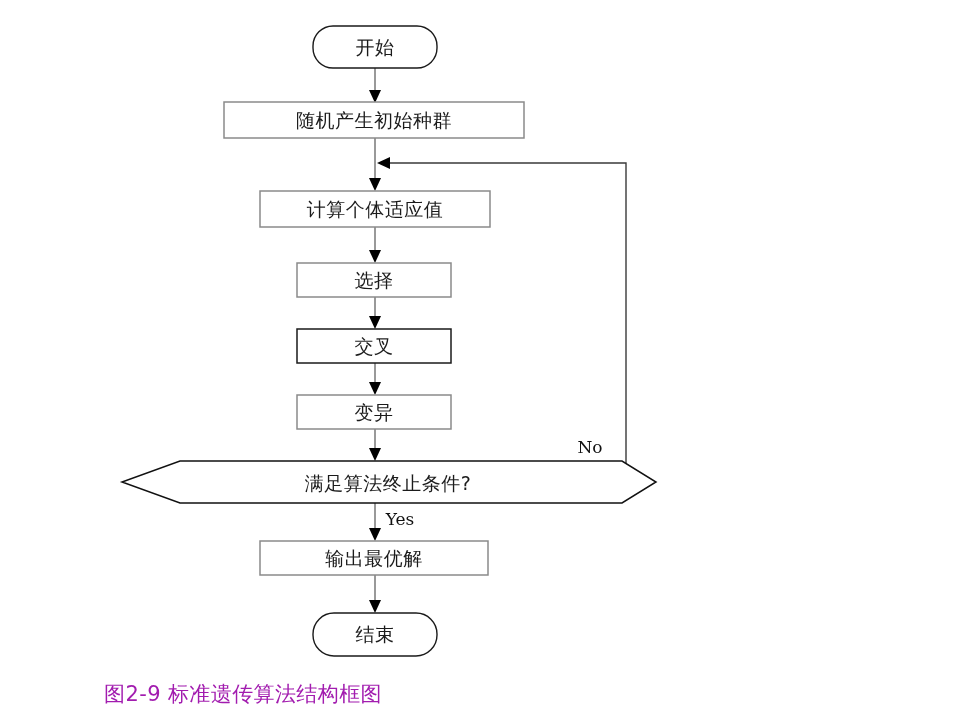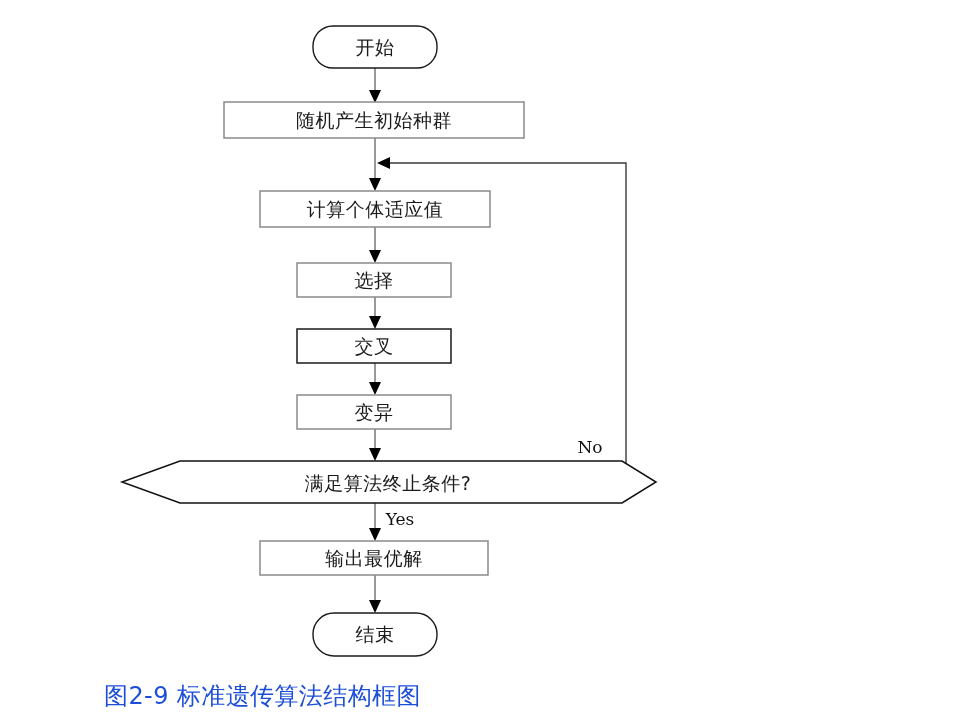--- a/index.html
+++ b/index.html
@@ -73,22 +73,22 @@
     font-size: 17px;
     fill: #111111;
     text-anchor: middle;
     dominant-baseline: middle;
   }
   .figure-caption {
     position: absolute;
     left: 104px;
     top: 680px;
     font-family: "DejaVu Sans", "Liberation Sans", sans-serif;
-    font-size: 24px;
-    color: #1d4ed8;
+    font-size: 21px;
+    color: #a21caf;
     letter-spacing: 0.4px;
     white-space: nowrap;
   }
 </style>
 </head>
 <body>
 
 <div id="flowchart-root">
 
   <svg class="diagram" viewBox="0 0 953 721">

